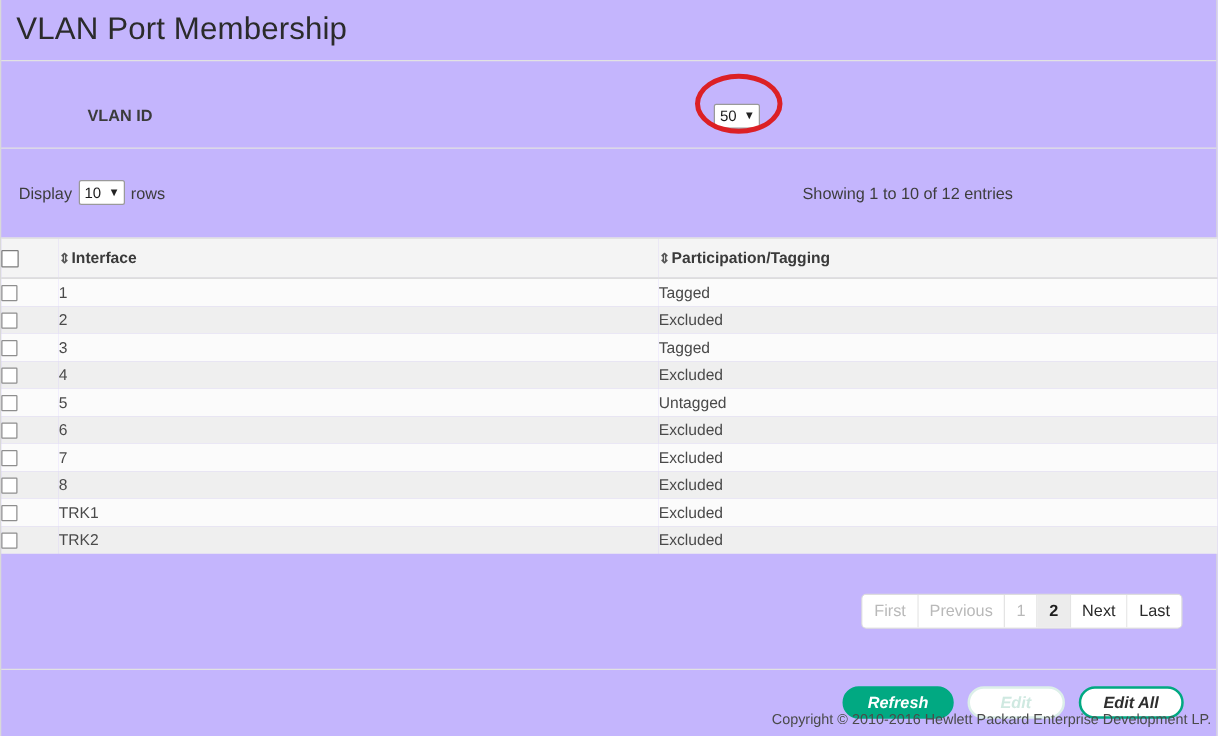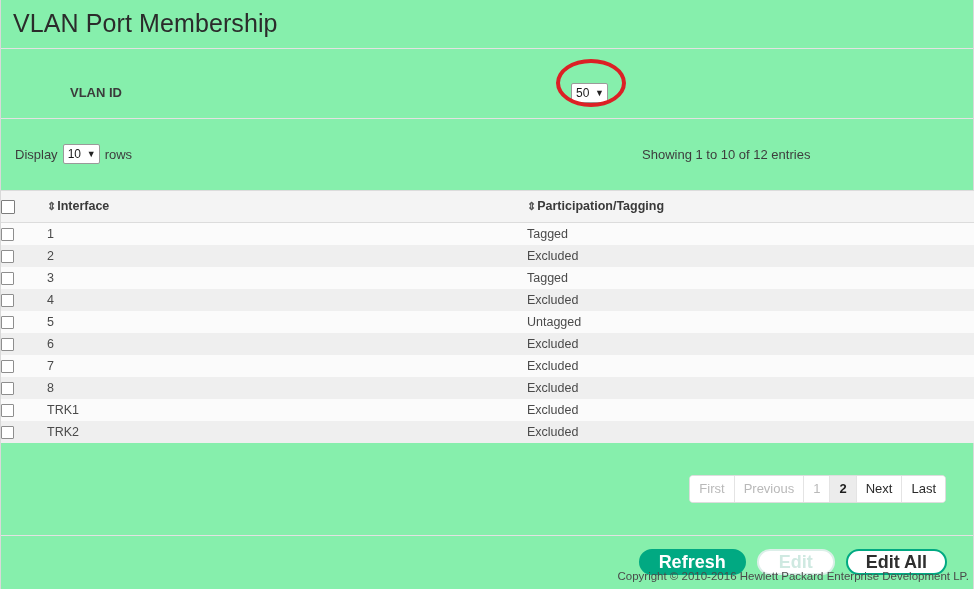--- a/index.html
+++ b/index.html
@@ -14,21 +14,21 @@
     font-size: 13px;
     color: #333333;
     overflow: hidden;
   }
 
   .page {
     position: relative;
     width: 974px;
     height: 589px;
     box-sizing: border-box;
-    background: #86efac;
+    background: #c4b5fd;
     border-left: 1px solid #d9d9d9;
     border-right: 1px solid #d9d9d9;
     display: flex;
     flex-direction: column;
     gap: 19px;
   }
 
   
   .title-bar {
     height: 56px;
@@ -243,31 +243,32 @@
     height: 62px;
     display: flex;
     align-items: center;
     justify-content: flex-end;
     padding-right: 26px;
     gap: 11px;
     box-sizing: border-box;
   }
   .btn {
     font-family: "Liberation Sans", sans-serif;
-    font-size: 18px;
+    font-size: 13px;
     font-weight: bold;
     height: 26px;
     min-width: 78px;
     padding: 0 18px;
     border-radius: 14px;
     box-sizing: border-box;
     border: 2px solid transparent;
     background: #ffffff;
     cursor: pointer;
     line-height: 22px;
+    font-style: italic;
   }
   .btn-primary {
     background: #01a982;
     color: #ffffff;
     border-color: #01a982;
   }
   .btn-disabled {
     background: #ffffff;
     color: #cfe9e1;
     border-color: #dcefe9;

